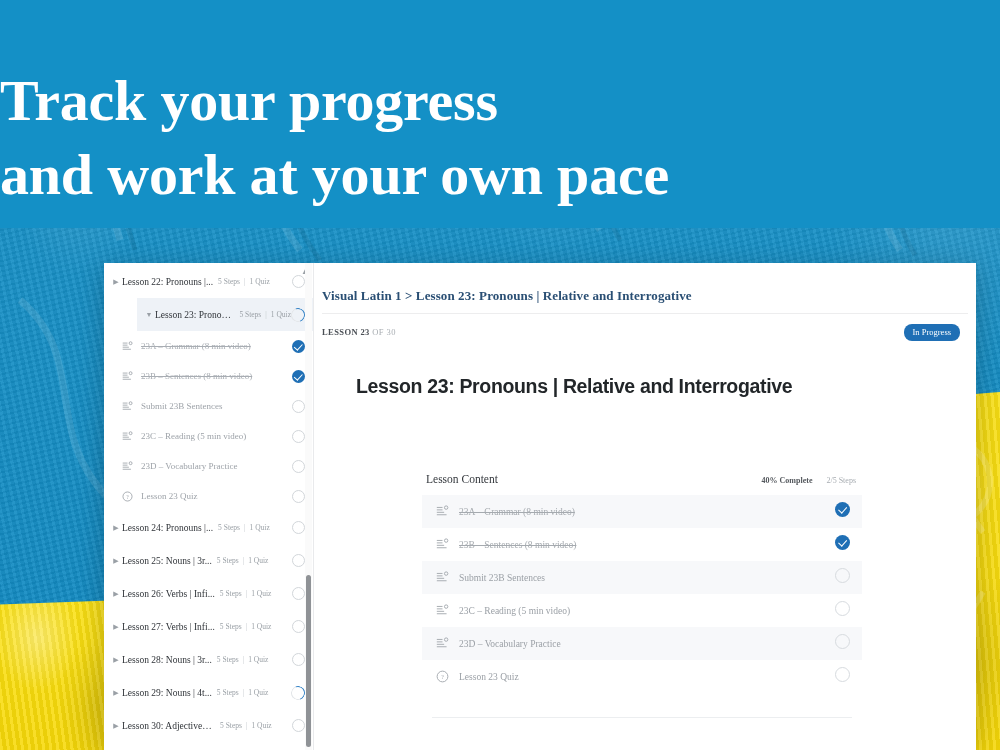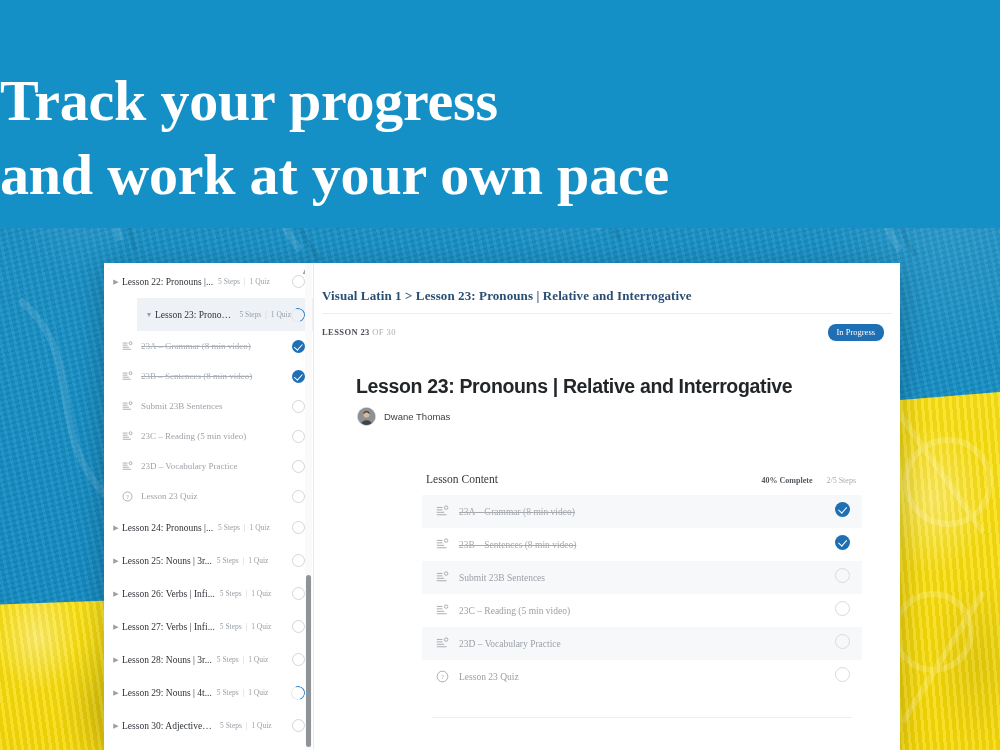--- a/index.html
+++ b/index.html
@@ -79,21 +79,21 @@
     font-size: 58px;
     line-height: 74px;
     letter-spacing: -0.2px;
   }
   .headline .l2 { display: block; }
 
   
   .app-card {
     position: absolute;
     left: 104px; top: 263px;
-    width: 796px; height: 487px;
+    width: 872px; height: 487px;
     background: #ffffff;
     box-shadow: 0 6px 26px rgba(0,0,0,.22);
     overflow: hidden;
     display: flex;
   }
 
   
   .sidebar {
     position: relative;
     width: 210px; height: 487px;
@@ -587,31 +587,20 @@
       <div class="lesson-bar">
         <div class="lesson-of">
           <b>LESSON 23</b>
           <span>OF 30</span>
         </div>
         <div class="badge">In Progress</div>
       </div>
 
       <div class="lesson-title">Lesson 23: Pronouns | Relative and Interrogative</div>
 
-      <div class="author">
-        <div class="avatar">
-          <svg viewBox="0 0 24 24">
-            <rect width="24" height="24" fill="#8e9297"></rect>
-            <circle cx="12" cy="9" r="4.4" fill="#d9b89a"></circle>
-            <path d="M12 4.2c-2.8 0-4.4 1.6-4.4 3.4 0 .8.4 1.2.8 1.2.3-2 1.8-2.6 3.6-2.6s3.3.6 3.6 2.6c.4 0 .8-.4.8-1.2 0-1.8-1.6-3.4-4.4-3.4z" fill="#4a3a2c"></path>
-            <path d="M3.6 24c.9-4.4 4.3-6.6 8.4-6.6s7.5 2.2 8.4 6.6z" fill="#3d4349"></path>
-          </svg>
-        </div>
-        <div class="author-name">Dwane Thomas</div>
-      </div>
 
       <div class="content-box">
         <div class="cb-head">
           <div class="cb-title">Lesson Content</div>
           <div class="cb-pct">40% Complete</div>
           <div class="cb-steps">2/5 Steps</div>
         </div>
 
         <div class="cb-list">
 

